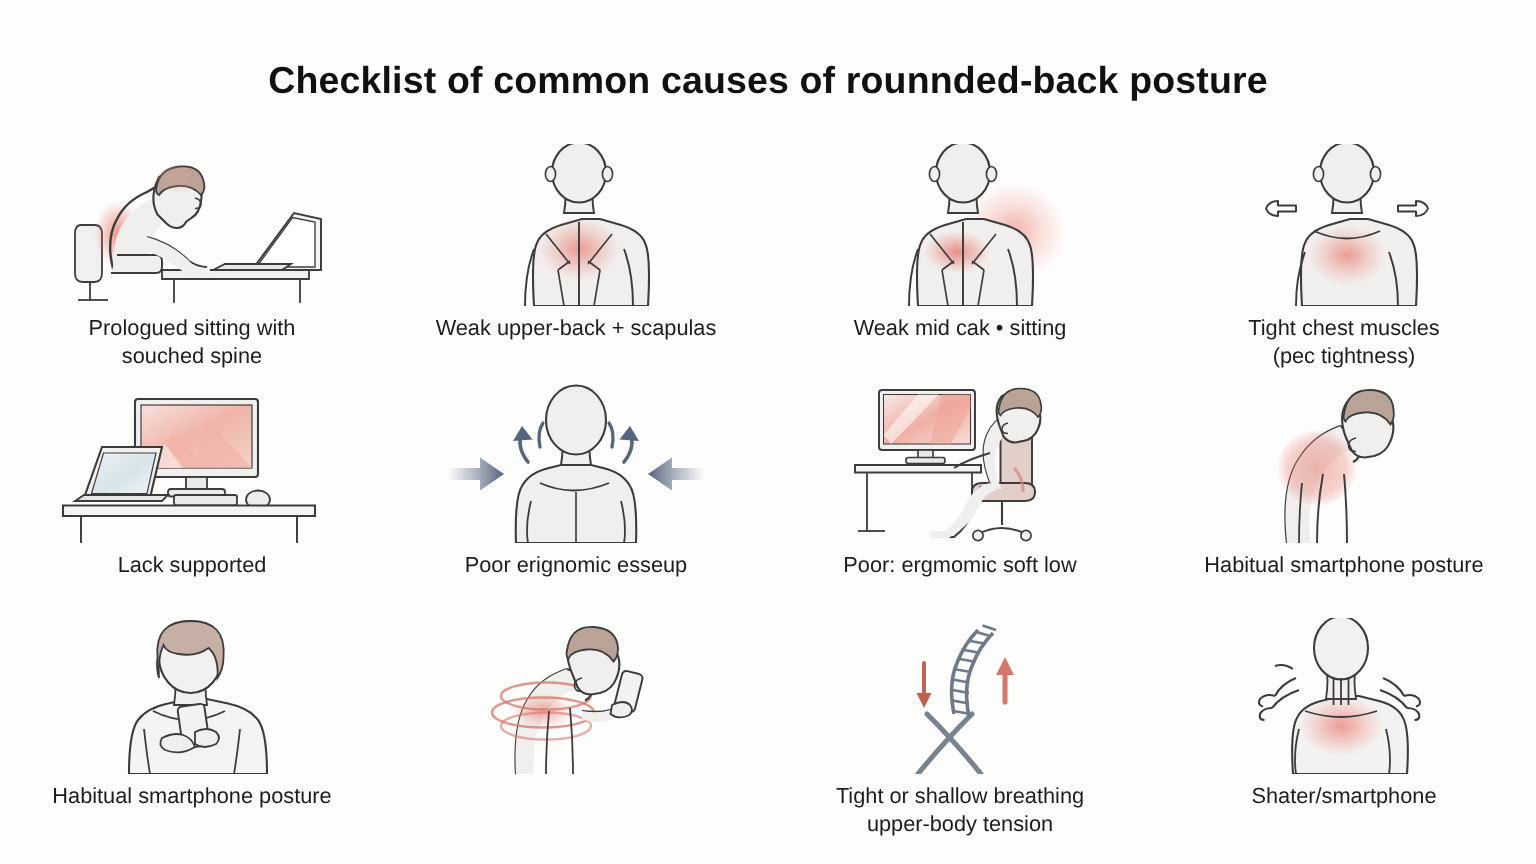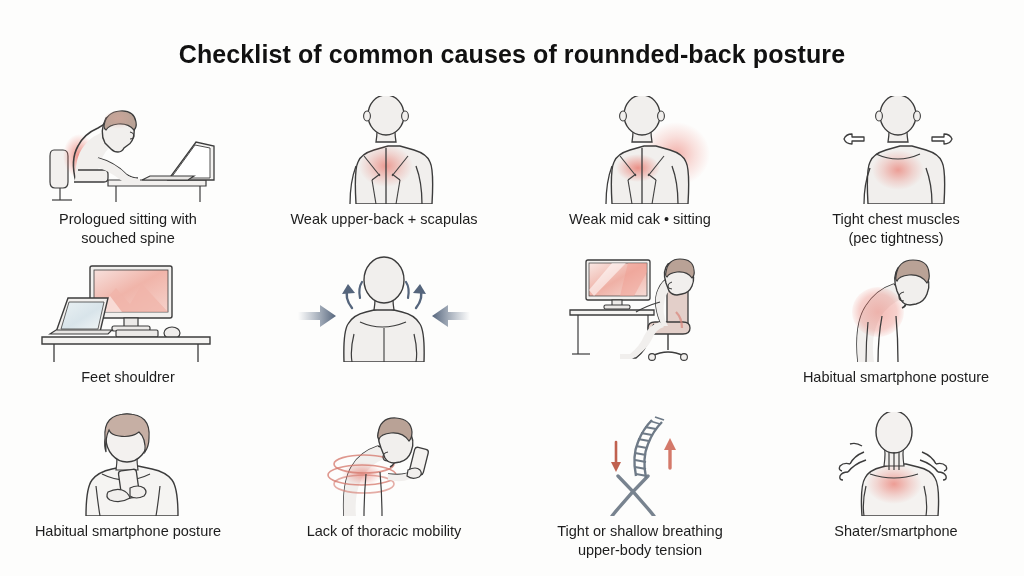--- a/index.html
+++ b/index.html
@@ -231,21 +231,21 @@
         <path d="M12 80 L70 80 L74 76 L18 76 Z" fill="#e7e5e3" stroke="#3c3c3c" stroke-width="1.2"></path>
 
         <rect x="78" y="76" width="42" height="7" rx="1.5" fill="#ebe9e7" stroke="#3c3c3c" stroke-width="1.2"></rect>
         <ellipse cx="134" cy="79" rx="8" ry="6" fill="#efedeb" stroke="#3c3c3c" stroke-width="1.2"></ellipse>
 
         <path d="M4 83 L172 83 L172 90 L4 90 Z" fill="#f5f4f2" stroke="#3c3c3c" stroke-width="1.4"></path>
         <line x1="16" y1="90" x2="16" y2="108" stroke="#3c3c3c" stroke-width="1.3"></line>
         <line x1="160" y1="90" x2="160" y2="108" stroke="#3c3c3c" stroke-width="1.3"></line>
       </svg>
     </div>
-    <div class="caption">Feet shouldrer</div>
+    <div class="caption">Lack supported</div>
   </div>
 
   <div class="cell">
     <div class="art">
       <svg viewBox="0 0 180 108" width="180" height="108">
         <defs>
           <linearGradient id="g6L" x1="0" y1="0" x2="1" y2="0">
             <stop offset="0%" stop-color="#6b7b92" stop-opacity="0"></stop>
             <stop offset="100%" stop-color="#55657c" stop-opacity="1"></stop>
           </linearGradient>
@@ -267,20 +267,21 @@
 
         <path d="M50 108 q-1 -30 4 -38 q5 -9 18 -12 l12 -3 l12 0 l12 3 q13 3 18 12 q5 8 4 38 z" fill="#f1efed" stroke="#3c3c3c" stroke-width="1.4"></path>
         <path d="M80 56 q2 -12 0 -18 l20 0 q-2 6 0 18 z" fill="#f1efed" stroke="#3c3c3c" stroke-width="1.3"></path>
         <ellipse cx="90" cy="26" rx="20" ry="23" fill="#f1efed" stroke="#3c3c3c" stroke-width="1.4"></ellipse>
         <path d="M66 68 q22 10 46 0" fill="none" stroke="#3c3c3c" stroke-width="1.2"></path>
         <line x1="90" y1="74" x2="90" y2="108" stroke="#3c3c3c" stroke-width="1.1"></line>
         <path d="M60 80 q-4 16 -2 28" fill="none" stroke="#3c3c3c" stroke-width="1.2"></path>
         <path d="M120 80 q4 16 2 28" fill="none" stroke="#3c3c3c" stroke-width="1.2"></path>
       </svg>
     </div>
+    <div class="caption">Poor erignomic esseup</div>
   </div>
 
   <div class="cell">
     <div class="art">
       <svg viewBox="0 0 180 108" width="180" height="108">
         <defs>
           <linearGradient id="g7screen" x1="0" y1="0" x2="1" y2="1">
             <stop offset="0%" stop-color="#f8e7e3"></stop>
             <stop offset="50%" stop-color="#efb0a5"></stop>
             <stop offset="100%" stop-color="#f7dcd6"></stop>
@@ -311,20 +312,21 @@
         <path d="M104 70 q-4 6 -6 16 q-2 10 -12 18 l-16 0" fill="none" stroke="#3c3c3c" stroke-width="1.4"></path>
         <path d="M110 68 q-10 2 -16 14 q-4 10 -14 18 l-10 0 l0 5 l12 0 q14 -8 20 -20 q4 -10 12 -12 z" fill="#f1efed" stroke="none"></path>
         <path d="M110 48 q-14 4 -24 10" fill="none" stroke="#3c3c3c" stroke-width="1.3"></path>
 
         <path d="M118 10 q14 -6 22 4 q6 9 2 18 q-3 7 -10 8 l-5 1 q-5 0 -8 -4 l-3 -8 q-4 -12 2 -19 z" fill="#f1efed" stroke="#3c3c3c" stroke-width="1.4"></path>
         <path d="M116 18 q2 -13 14 -13 q13 0 14 11 q1 5 -2 8 q-5 -7 -15 -6 q-8 1 -10 5 q-2 -1 -1 -5 z" fill="#b9a296" stroke="#3c3c3c" stroke-width="1.1"></path>
         <path d="M122 28 q-4 1 -4 4 q0 3 4 3" fill="none" stroke="#3c3c3c" stroke-width="1"></path>
         <path d="M126 58 q6 6 6 16" fill="none" stroke="#d8857a" stroke-width="2.2" opacity=".7"></path>
       </svg>
     </div>
+    <div class="caption">Poor: ergmomic soft low</div>
   </div>
 
   <div class="cell">
     <div class="art">
       <svg viewBox="0 0 180 108" width="180" height="108">
         <defs>
           <radialGradient id="g8red" cx="50%" cy="50%" r="50%">
             <stop offset="0%" stop-color="#e8685c" stop-opacity=".45"></stop>
             <stop offset="72%" stop-color="#e8685c" stop-opacity=".3"></stop>
             <stop offset="100%" stop-color="#e8685c" stop-opacity=".06"></stop>
@@ -399,21 +401,20 @@
         <path d="M86 16 q16 -10 28 2 q8 10 3 22 q-3 8 -11 10 l-6 1 q-6 0 -9 -5 l-4 -10 q-5 -13 -1 -20 z" fill="#f1efed" stroke="#3c3c3c" stroke-width="1.4"></path>
         <path d="M84 22 q2 -17 18 -16 q15 1 16 14 q0 6 -3 9 q-6 -9 -18 -8 q-10 1 -12 6 q-2 -2 -1 -5 z" fill="#b9a296" stroke="#3c3c3c" stroke-width="1.2"></path>
         <path d="M94 40 q-5 1 -5 5 q0 4 5 4" fill="none" stroke="#3c3c3c" stroke-width="1.1"></path>
 
         <path d="M94 62 q18 2 26 -4" fill="none" stroke="#3c3c3c" stroke-width="1.3"></path>
         <path d="M94 62 q18 3 26 -5 l4 5 q-10 10 -30 6 z" fill="#f1efed"></path>
         <rect x="118" y="36" width="14" height="26" rx="3" fill="#f4f2f0" stroke="#3c3c3c" stroke-width="1.3" transform="rotate(14 125 49)"></rect>
         <path d="M114 58 q8 -4 12 0 q3 4 -1 7 q-7 3 -12 -1 z" fill="#f1efed" stroke="#3c3c3c" stroke-width="1.2"></path>
       </svg>
     </div>
-    <div class="caption">Lack of thoracic mobility</div>
   </div>
 
   <div class="cell row3">
     <div class="art">
       <svg viewBox="0 0 180 104" width="180" height="104">
 
         <path d="M62 104 q16 -20 36 -40" fill="none" stroke="#78838f" stroke-width="3.4" stroke-linecap="round"></path>
         <path d="M104 104 q-16 -20 -36 -40" fill="none" stroke="#78838f" stroke-width="3.4" stroke-linecap="round"></path>
 
         <path d="M86 64 q-4 -20 2 -34 q5 -13 14 -22" fill="none" stroke="#6e7a87" stroke-width="2.4"></path>

